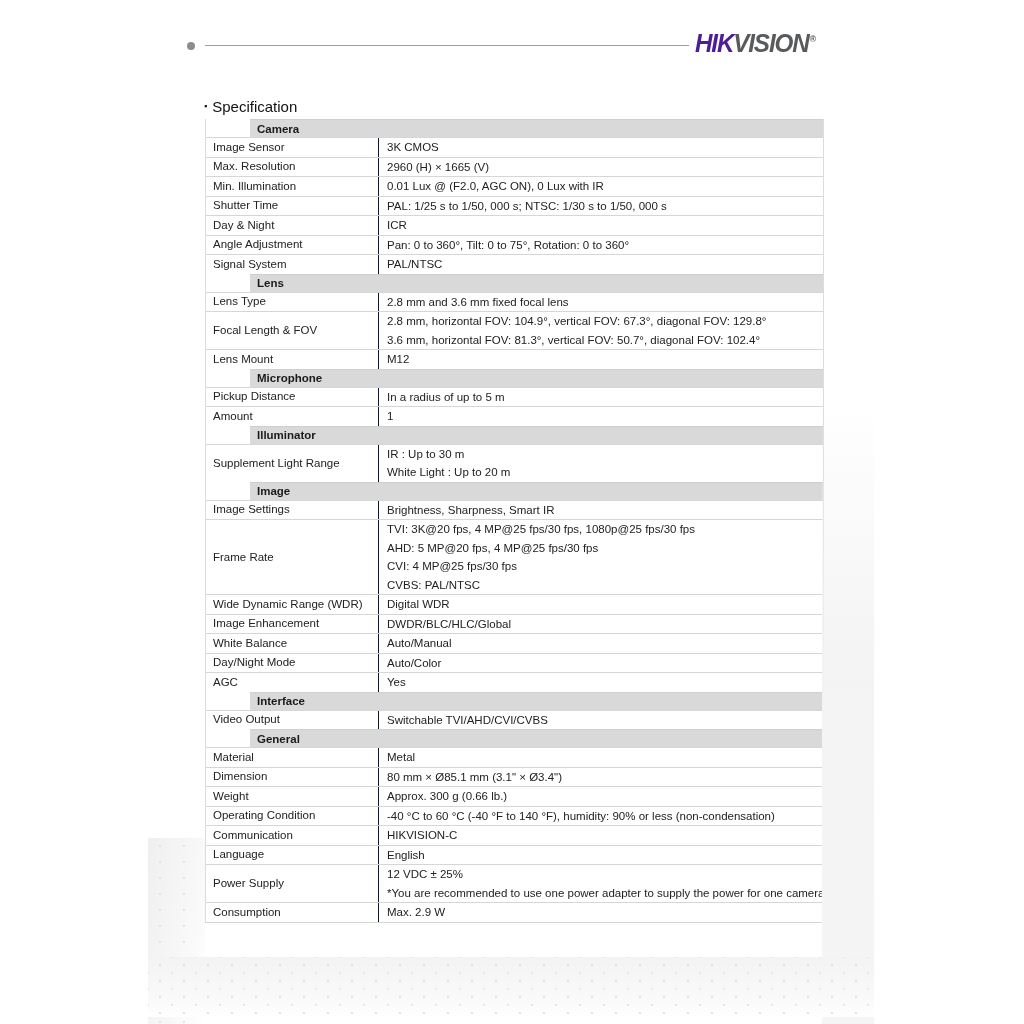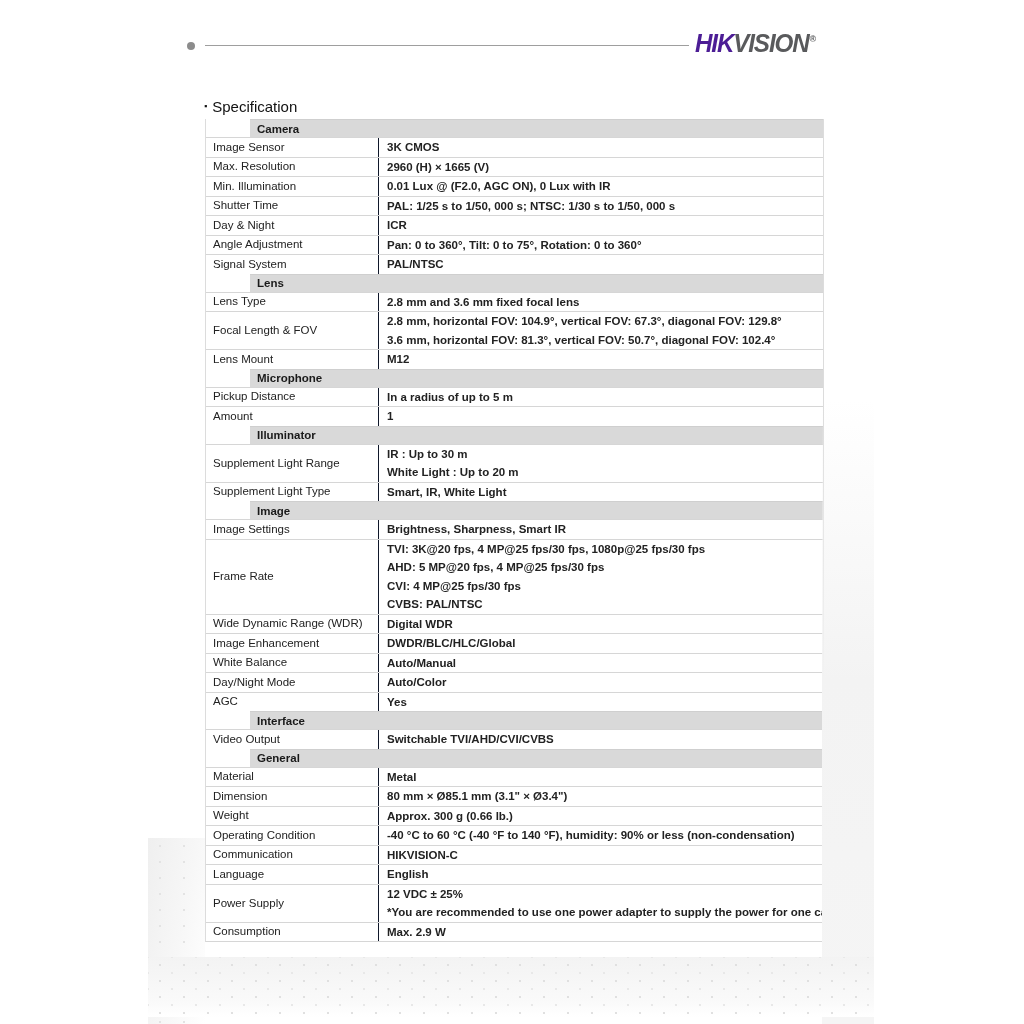--- a/index.html
+++ b/index.html
@@ -51,21 +51,21 @@
   .cell-label{
     width:173px;flex:none;box-sizing:border-box;padding-left:7px;
     display:flex;align-items:center;
     border-right:1px solid #0f172a;
     line-height:13px;
   }
   .cell-value{
     flex:1;box-sizing:border-box;padding-left:8px;
     display:flex;flex-direction:column;justify-content:center;
   }
-  .vline{line-height:18.5px;white-space:nowrap;font-weight:bold;}
+  .vline{line-height:18.5px;white-space:nowrap;}
   
   .texture{
     position:absolute;left:0;top:957px;width:726px;height:60px;
     background-image:
       radial-gradient(ellipse 2.5px 1.6px at center,#e0e0e0 60%,rgba(255,255,255,0) 62%),
       radial-gradient(ellipse 2.5px 1.6px at center,#e8e8e8 60%,rgba(255,255,255,0) 62%),
       linear-gradient(to bottom,#f3f3f3,#fafafa 75%,#ffffff);
     background-size:24px 16px,24px 16px,100% 100%;
     background-position:0 0,12px 8px,0 0;
   }
@@ -172,26 +172,20 @@
         </div>
       </div>
       <div class="sec">Illuminator</div>
       <div class="row">
         <div class="cell-label">Supplement Light Range</div>
         <div class="cell-value">
           <div class="vline">IR : Up to 30 m</div>
           <div class="vline">White Light : Up to 20 m</div>
         </div>
       </div>
-      <div class="row">
-        <div class="cell-label">Supplement Light Type</div>
-        <div class="cell-value">
-          <div class="vline">Smart, IR, White Light</div>
-        </div>
-      </div>
       <div class="sec">Image</div>
       <div class="row">
         <div class="cell-label">Image Settings</div>
         <div class="cell-value">
           <div class="vline">Brightness, Sharpness, Smart IR</div>
         </div>
       </div>
       <div class="row">
         <div class="cell-label">Frame Rate</div>
         <div class="cell-value">

